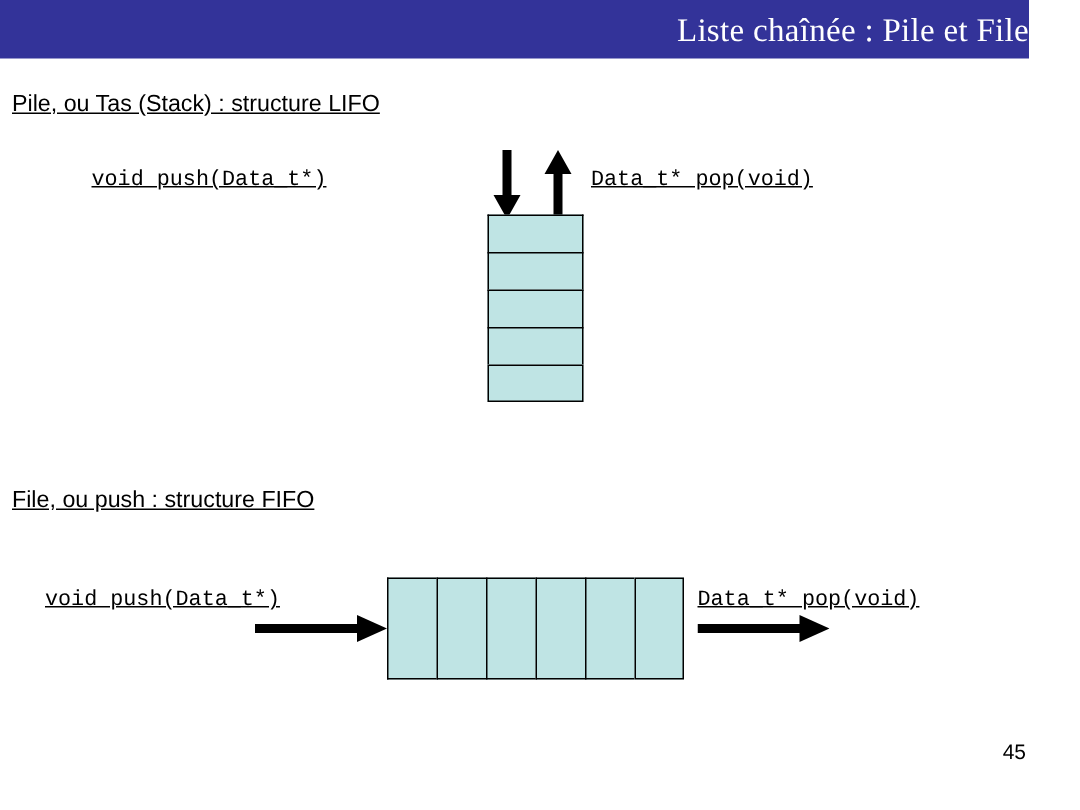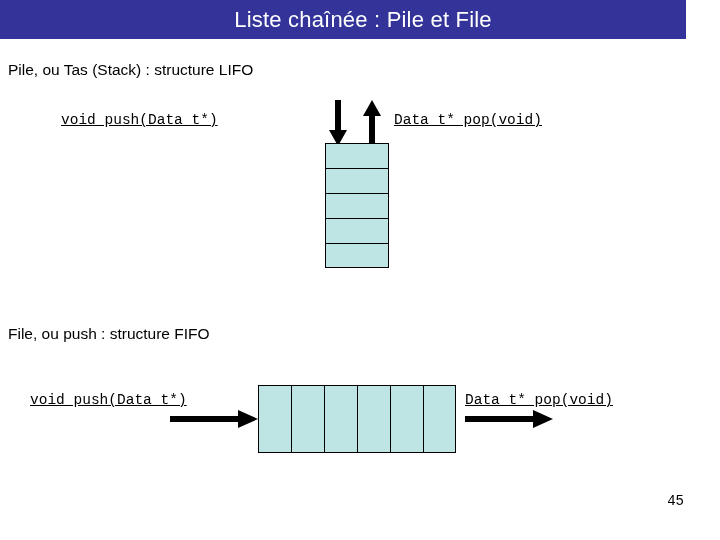--- a/index.html
+++ b/index.html
@@ -24,33 +24,33 @@
     height: 39px;
     background: #333399;
   }
   .title-text {
     position: absolute;
     left: 0;
     top: 0;
     width: 686px;
     height: 39px;
     line-height: 39px;
-    text-align: center;
+    text-align: right;
     color: #ffffff;
     font-size: 22px;
-    font-family: Liberation Sans, sans-serif;
+    font-family: Liberation Serif, serif;
     letter-spacing: 0.2px;
-    padding-left: 20px;
   }
 
   
   .section-heading {
     position: absolute;
     font-size: 15.5px;
     color: #000000;
+    text-decoration: underline;
     font-family: "Liberation Sans", sans-serif;
     white-space: nowrap;
   }
   #stack-heading { left: 8px; top: 61px; }
   #queue-heading { left: 8px; top: 325px; }
 
   
   .code-label {
     position: absolute;
     font-family: "Liberation Mono", monospace;
@@ -108,21 +108,21 @@
     position: absolute;
   }
 
   
   .page-number {
     position: absolute;
     right: 36px;
     top: 493px;
     font-size: 14px;
     color: #000000;
-    font-family: Liberation Mono, monospace;
+    font-family: Liberation Sans, sans-serif;
   }
 </style>
 </head>
 <body>
 
 <div class="title-bar">
   <div class="title-text">Liste chaînée : Pile et File</div>
 </div>
 
 <div class="section-heading" id="stack-heading">Pile, ou Tas (Stack) : structure LIFO</div>

